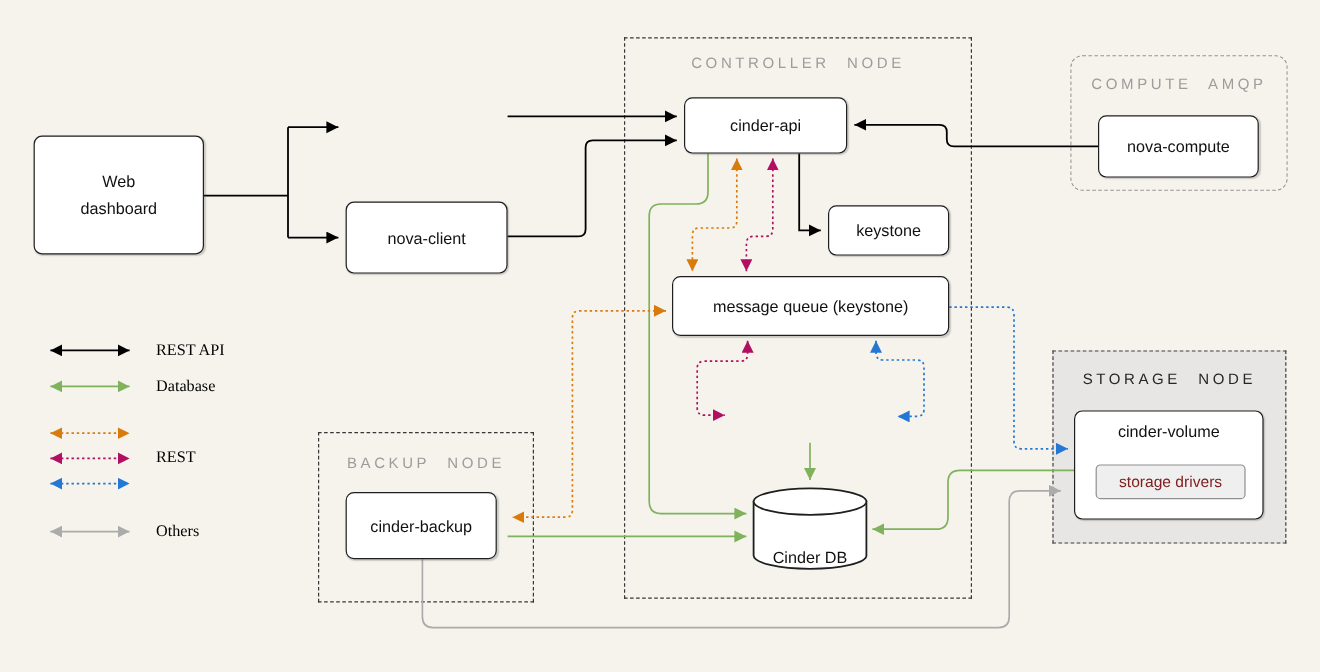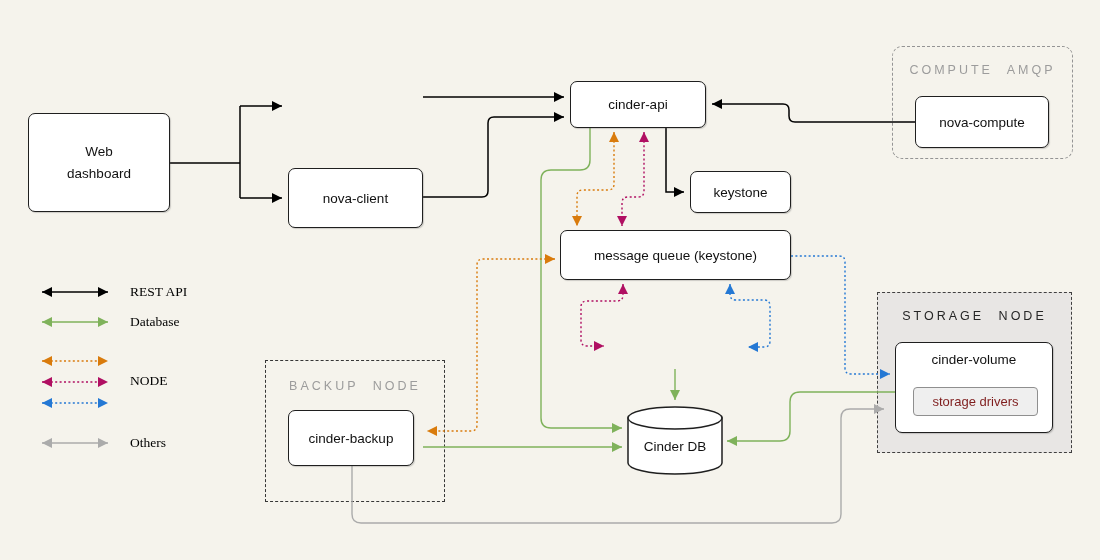--- a/index.html
+++ b/index.html
@@ -45,20 +45,23 @@
   .legend-label{
     position:absolute;z-index:3;font-size:13.5px;color:#000000;
     height:16px;line-height:16px;white-space:nowrap;font-family:Liberation Serif, serif;
   }
 </style>
 </head>
 <body>
 
 <div class="canvas">
 
+  <div class="node node--controller">
+    <div class="node-label">CONTROLLER NODE</div>
+  </div>
   <div class="node node--compute">
     <div class="node-label">COMPUTE AMQP</div>
   </div>
   <div class="node node--backup">
     <div class="node-label">BACKUP NODE</div>
   </div>
   <div class="node node--storage">
     <div class="node-label">STORAGE NODE</div>
   </div>
 
@@ -151,21 +154,21 @@
 
   <div class="box" style="left:690px;top:171px;width:101px;height:42px;">
     <span>keystone</span>
   </div>
 
   <div class="box" style="left:560px;top:230px;width:231px;height:50px;">
     <span>message queue (keystone)</span>
   </div>
 
 
-  <div class="box box--db" style="left:628px;top:432px;width:94px;height:28px;">
+  <div class="box box--db" style="left:628px;top:450px;width:94px;height:28px;">
     <span>Cinder DB</span>
   </div>
 
   <div class="box" style="left:915px;top:96px;width:134px;height:52px;">
     <span>nova-compute</span>
   </div>
 
   <div class="box" style="left:288px;top:410px;width:126px;height:56px;">
     <span>cinder-backup</span>
   </div>
@@ -173,16 +176,16 @@
   <div class="box box--volume" style="left:895px;top:342px;width:158px;height:91px;">
     <span>cinder-volume</span>
   </div>
 
   <div class="box box--drivers" style="left:913px;top:387px;width:125px;height:29px;">
     <span>storage drivers</span>
   </div>
 
   <div class="legend-label" style="left:130px;top:284px;">REST API</div>
   <div class="legend-label" style="left:130px;top:314px;">Database</div>
-  <div class="legend-label" style="left:130px;top:373px;">NODE</div>
+  <div class="legend-label" style="left:130px;top:373px;">REST</div>
   <div class="legend-label" style="left:130px;top:435px;">Others</div>
 
 </div>
 
 </body></html>

